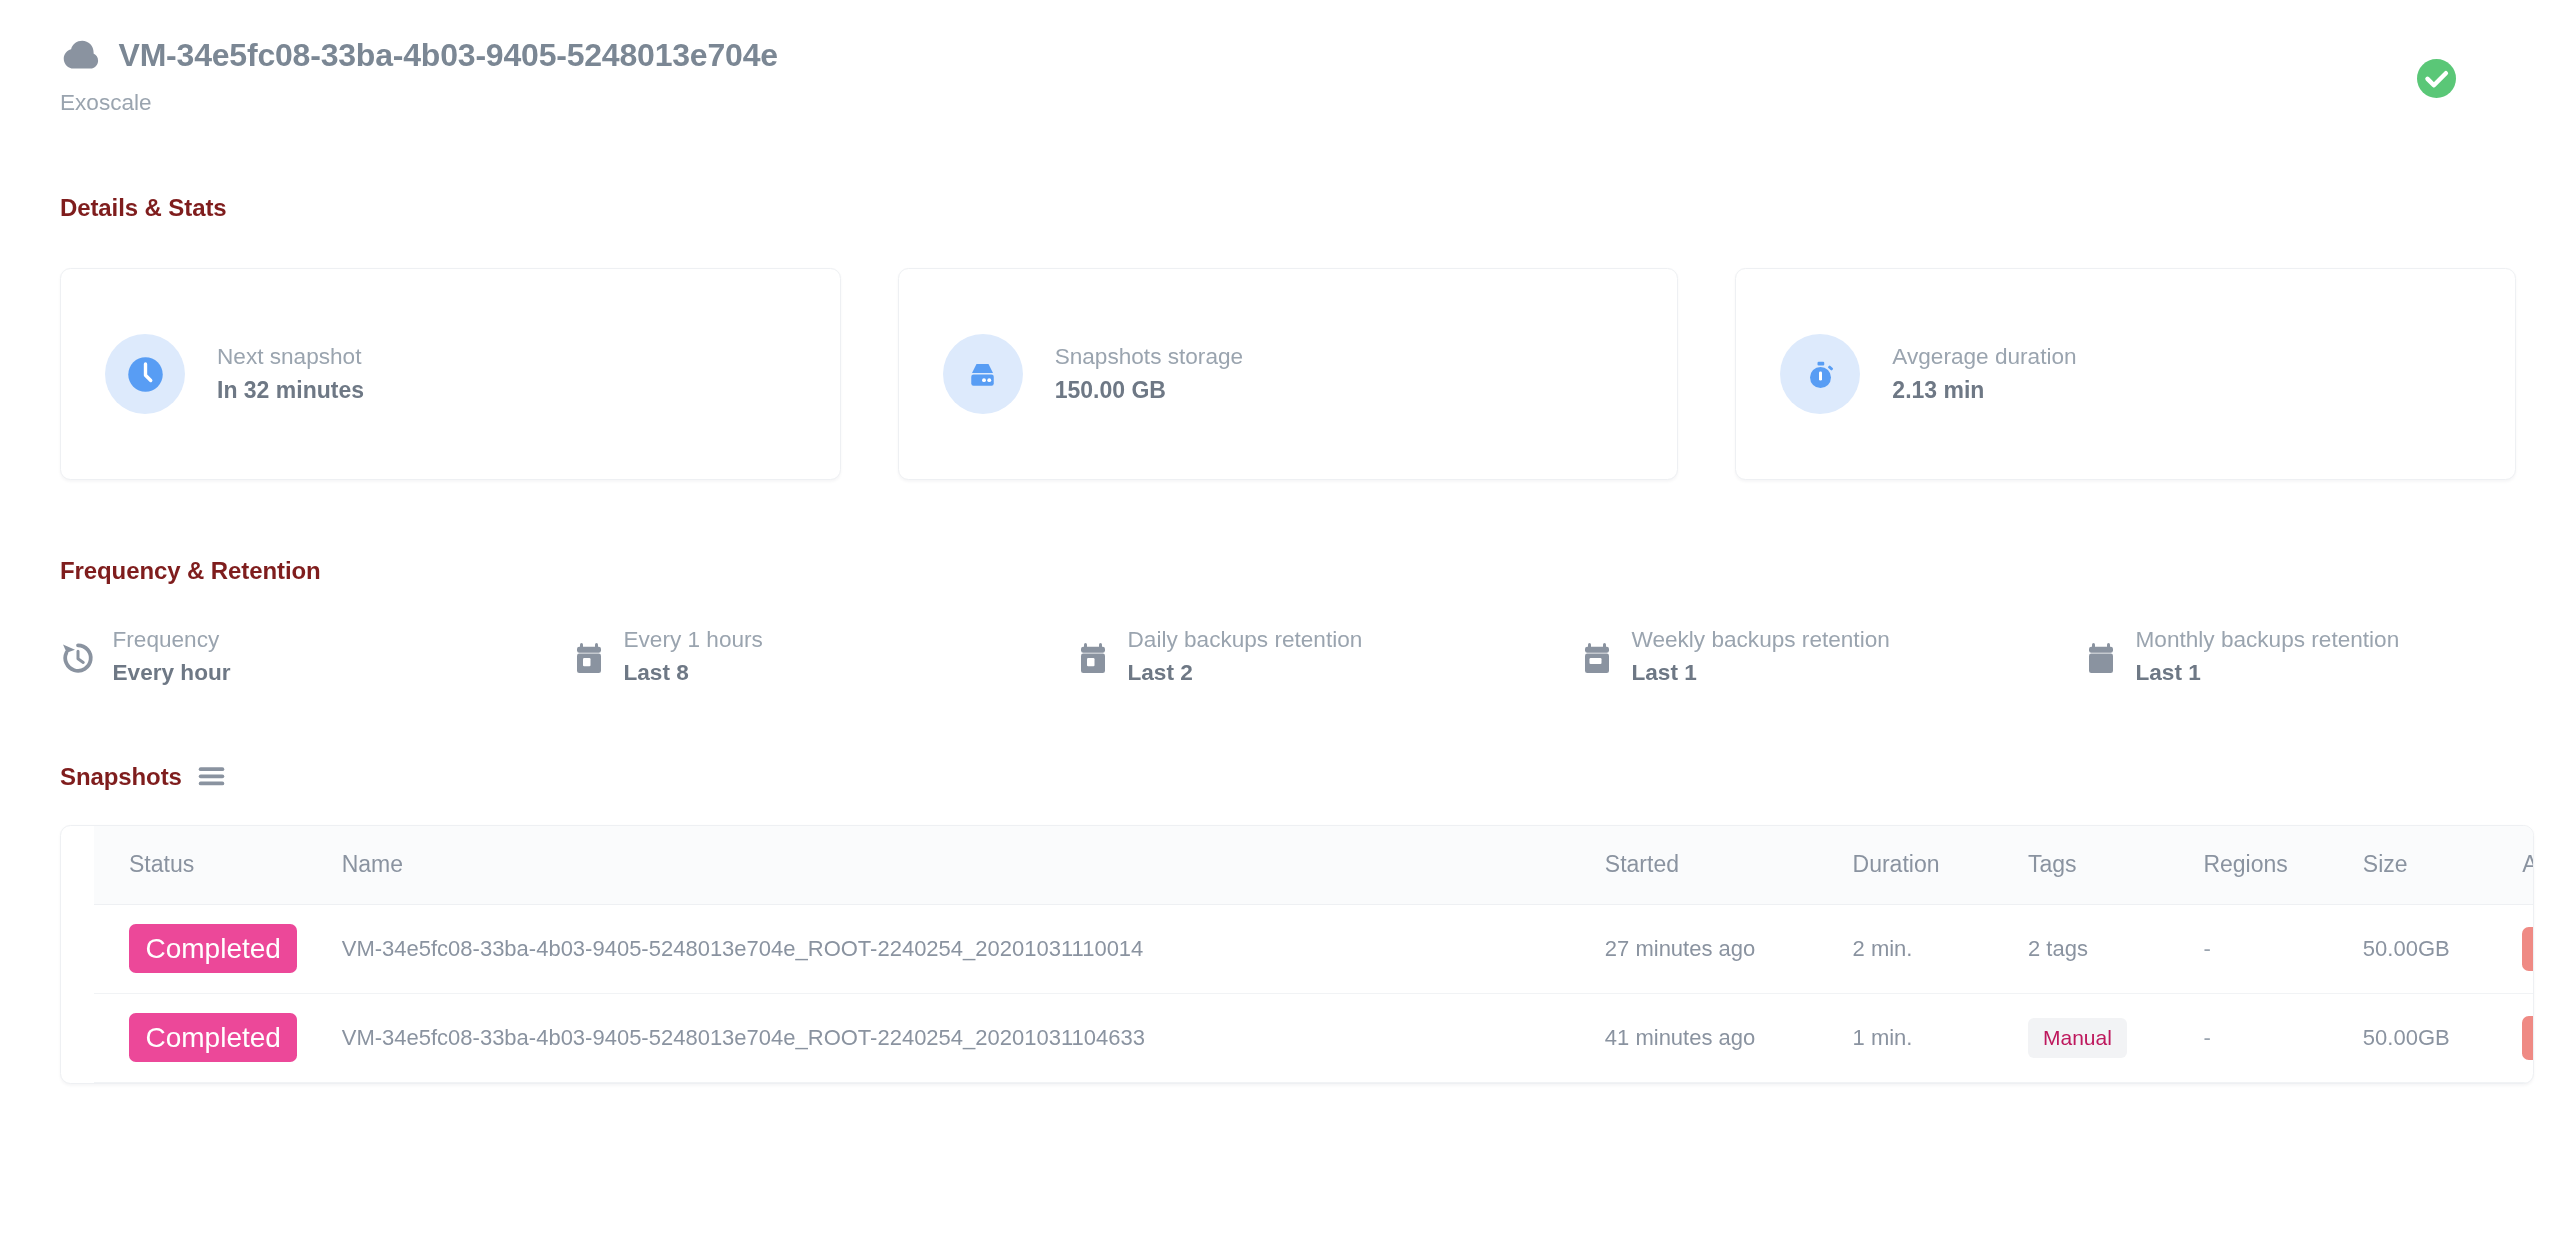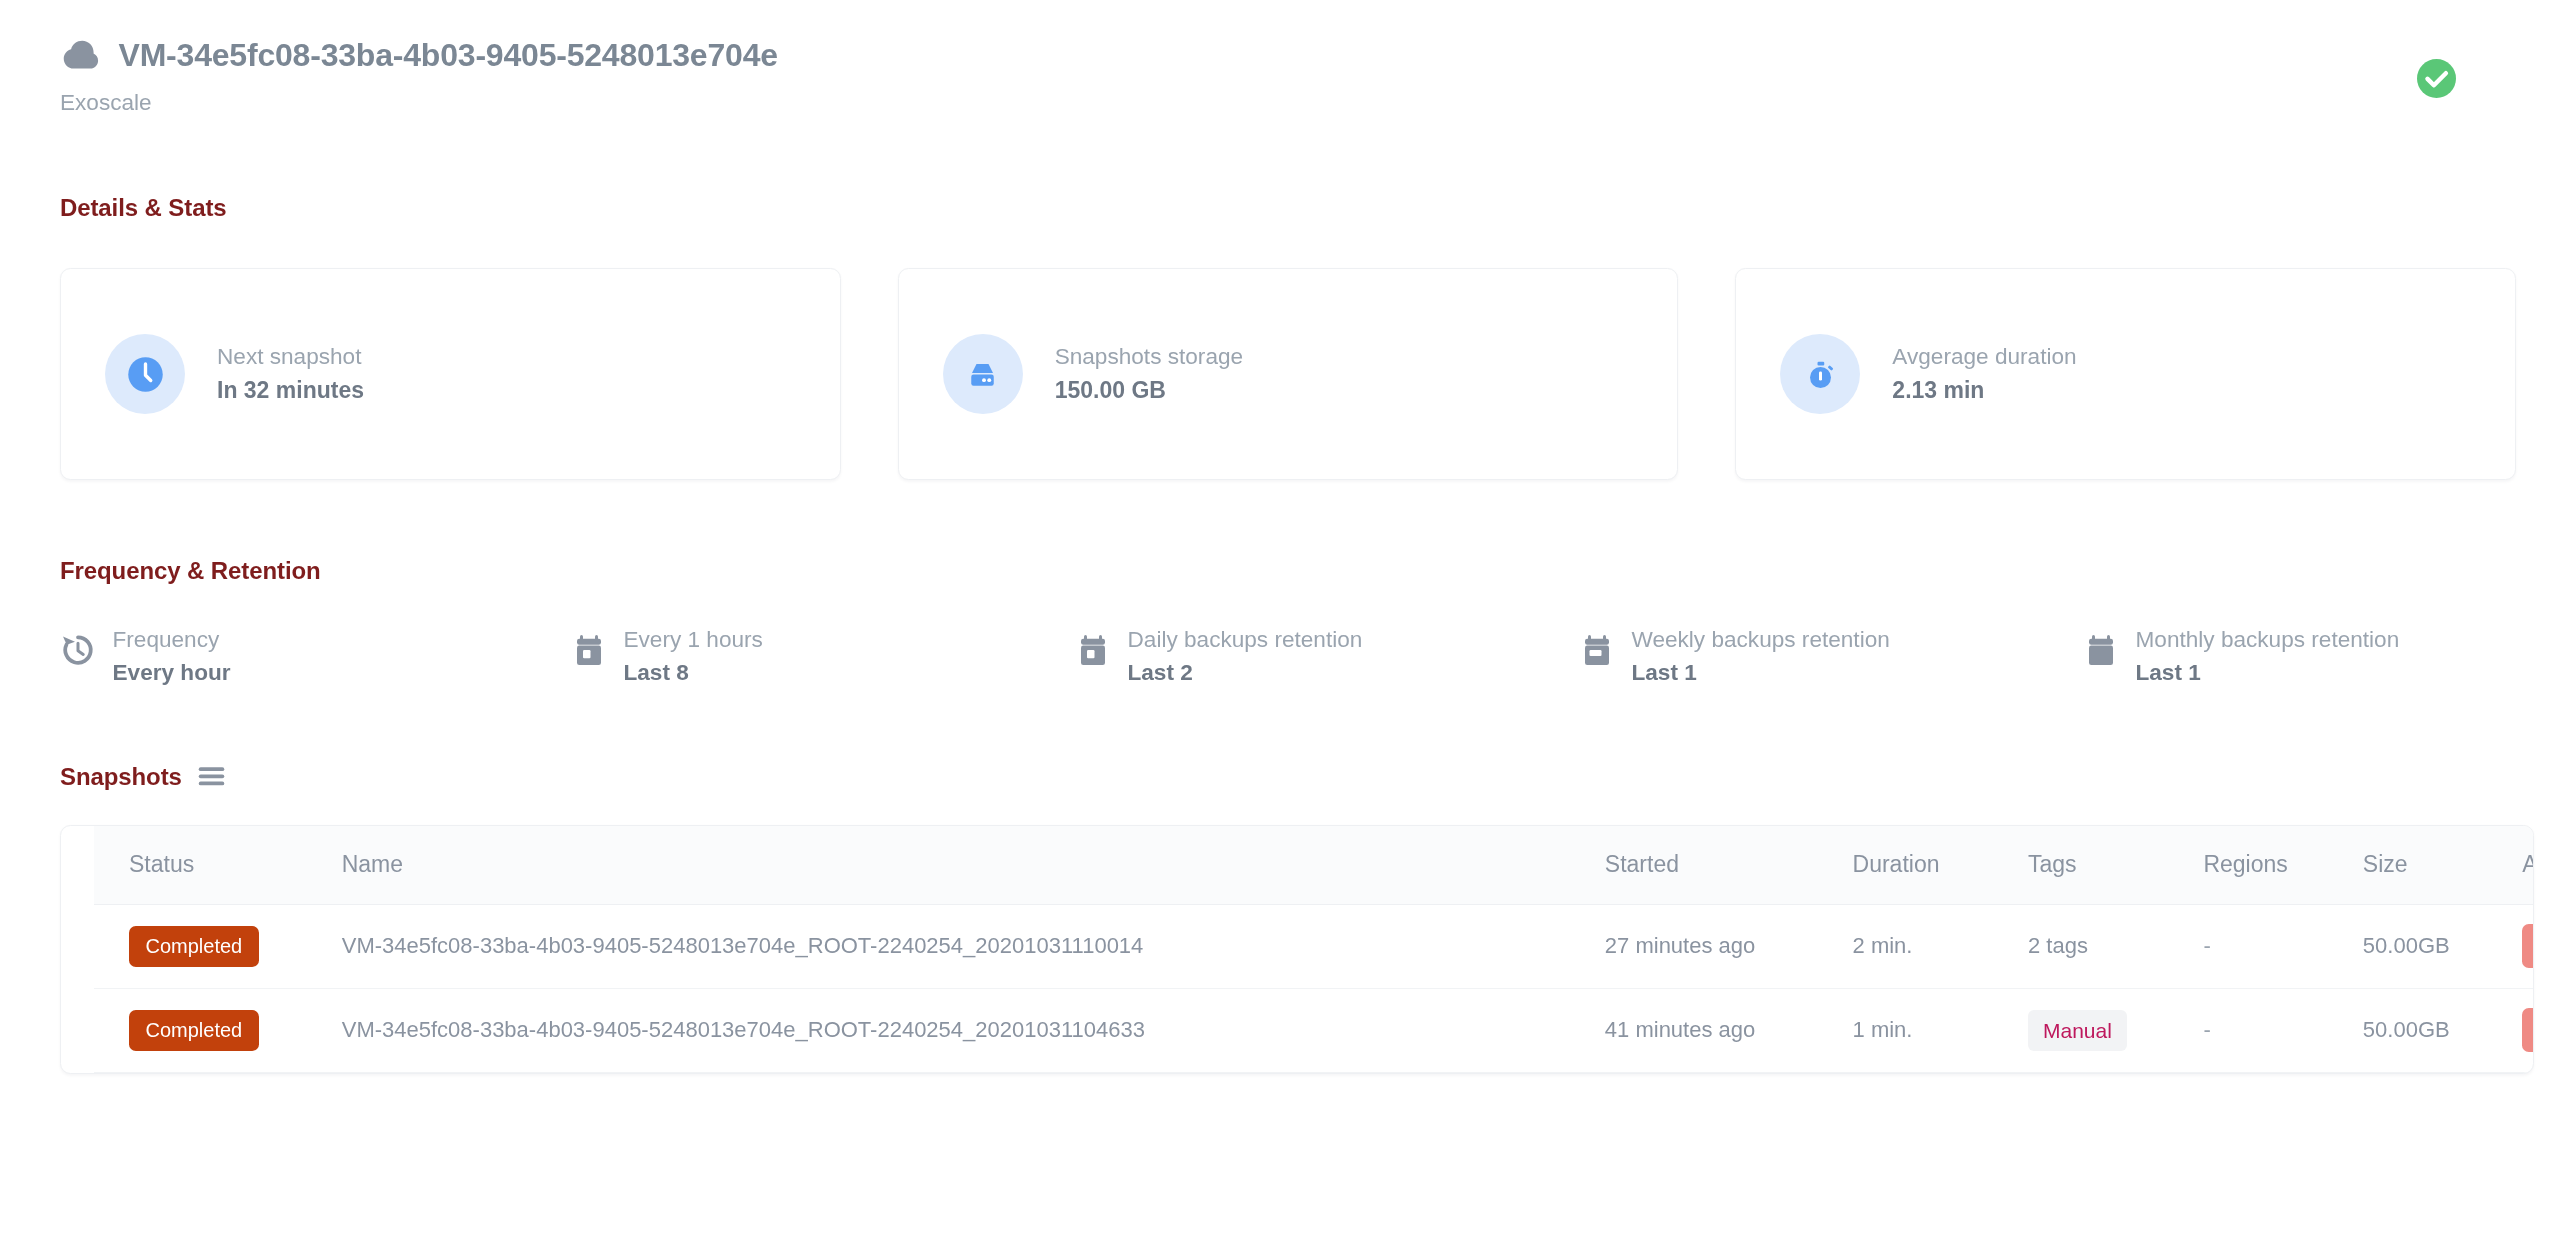--- a/index.html
+++ b/index.html
@@ -55,21 +55,21 @@
     background: #ddeafc;
     display: flex; align-items: center; justify-content: center;
     flex: none;
   }
   .card-text { display: flex; flex-direction: column; gap: 10.5px; }
   .card-label { font-size: 22.6px; color: #9aa4af; line-height: 1; }
   .card-value { font-size: 23px; color: #6e7885; font-weight: 700; line-height: 1; }
 
   
   .freq-row { display: flex; margin-top: 44px; }
-  .freq-item { display: flex; gap: 16.5px; align-items: flex-start; }
+  .freq-item { display: flex; gap: 16.5px; align-items: center; }
   .freq-item:nth-child(1) { width: 511px; }
   .freq-item:nth-child(2) { width: 504px; }
   .freq-item:nth-child(3) { width: 504px; }
   .freq-item:nth-child(4) { width: 504px; }
   .freq-ico { width: 36px; height: 36px; flex: none; margin-top: 3px; }
   .freq-text { display: flex; flex-direction: column; gap: 10.5px; }
   .freq-label { font-size: 22.6px; color: #9aa4af; line-height: 1; }
   .freq-value { font-size: 22.6px; color: #6e7885; font-weight: 700; line-height: 1; }
 
   
@@ -98,22 +98,22 @@
   .c-status { width: 233px; padding-left: 35px; }
   .c-name   { width: 1188px; }
   .c-started{ width: 233px; }
   .c-dur    { width: 165px; }
   .c-tags   { width: 165px; }
   .c-reg    { width: 150px; }
   .c-size   { width: 150px; }
   .c-act    { width: 120px; }
 
   .badge-completed {
-    display: inline-block; background: #c2410c; color: #ffffff;
-    font-size: 20px; border-radius: 6.8px; padding: 10.5px 16.5px; line-height: 1;
+    display: inline-block; background: #ec4899; color: #ffffff;
+    font-size: 28px; border-radius: 6.8px; padding: 10.5px 16.5px; line-height: 1;
   }
   .tag-chip {
     display: inline-block; background: #f2f3f5; color: #be185d;
     font-size: 21px; border-radius: 6px; padding: 9.8px 15px; line-height: 1;
   }
   .delete-btn {
     display: inline-flex; align-items: center; justify-content: center;
     width: 50px; height: 44px; background: #ef8a84; border: none;
     border-radius: 6.8px; cursor: pointer;
   }

